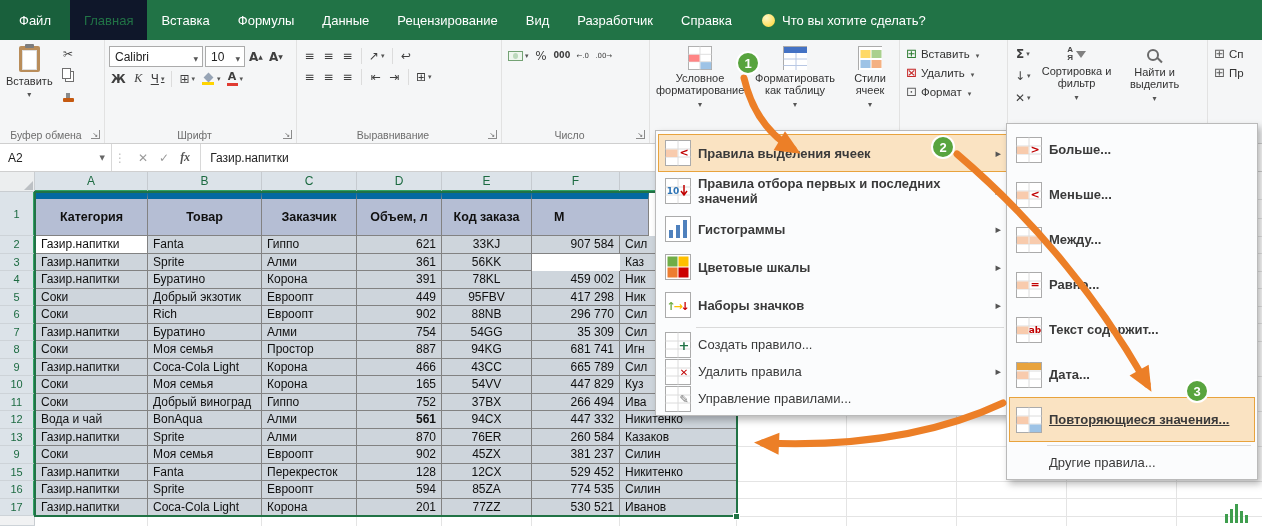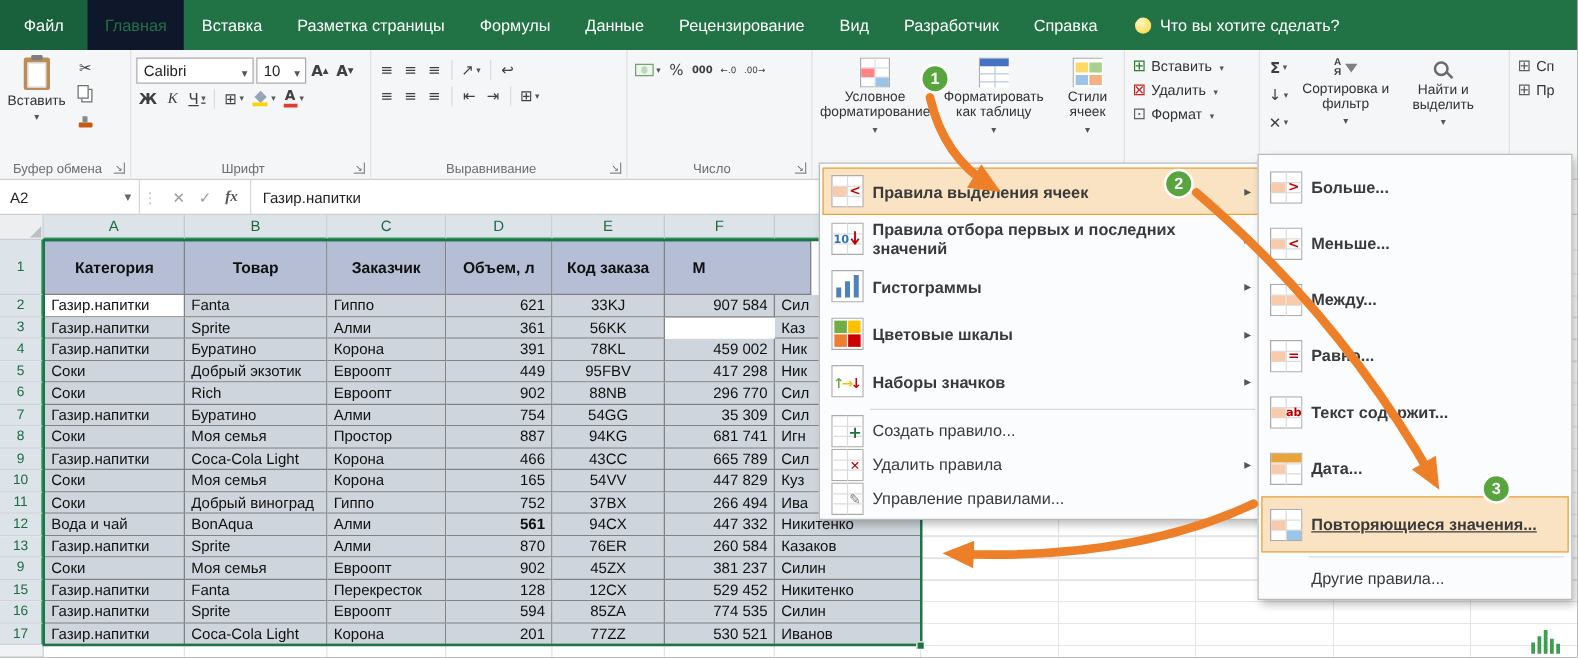--- a/index.html
+++ b/index.html
@@ -85,21 +85,21 @@
   .colhdr{position:absolute;top:0;left:0;height:20px;display:flex;z-index:2}
   .corner{width:35px;height:20px;background:#eceeef;border-right:1px solid #c9cdd1;border-bottom:1px solid #c9cdd1;position:relative}
   .corner::after{content:"";position:absolute;right:1px;bottom:1px;border-left:9px solid transparent;border-bottom:9px solid #bcc0c4}
   .chc{height:20px;display:flex;align-items:center;justify-content:center;font-size:12px;background:#dce3e9;border-bottom:2px solid #30a264;border-right:1px solid #c6cbd0;color:#1d6b42}
   .rowhdr{position:absolute;top:20px;left:0;width:35px;z-index:2}
   .rhc{width:35px;display:flex;align-items:center;justify-content:center;font-size:11px;background:#dce3e9;border-right:2px solid #30a264;border-bottom:1px solid #cdd3d8;color:#1d6b42}
   .rhc.plain{background:#f1f2f3;border-right:1px solid #c9cdd1;color:#666}
   .grid{position:absolute;left:35px;top:20px;z-index:1}
   .trow{display:flex}
   .tc{border-right:1px solid #828282;border-bottom:1px solid #828282;display:flex;align-items:center;padding:0 5px;font-size:12px;color:#101010;overflow:hidden;white-space:nowrap}
-  .trow:first-child .tc{border-top:1px solid #0369a1}
+  .trow:first-child .tc{border-top:7px solid #0369a1}
   .tc:first-child{border-left:1px solid #828282}
   .th{background:#b5bed4;font-weight:bold;justify-content:center;font-size:12.5px}
   .th.th-g{justify-content:flex-start;padding-left:22px}
   .td{background:#ced5dc}
   .td.active-cell{background:#ffffff}
   .al-l{justify-content:flex-start}.al-c{justify-content:center}.al-r{justify-content:flex-end}
   .selbox{position:absolute;left:34px;top:19px;width:704px;height:326px;border:2px solid #217346;z-index:3;pointer-events:none}
   .selhandle{position:absolute;left:733px;top:341px;width:7px;height:7px;background:#217346;border:1px solid #fff;z-index:3}
 
   
@@ -130,21 +130,20 @@
 </head>
 <body>
 
 <div id="app">
 
   <div class="tabbar">
     <div class="tab file">Файл</div>
     <div class="tabs" id="tabs">
         <div class="tab active">Главная</div>
         <div class="tab">Вставка</div>
-        <div class="tab">Разметка страницы</div>
         <div class="tab">Формулы</div>
         <div class="tab">Данные</div>
         <div class="tab">Рецензирование</div>
         <div class="tab">Вид</div>
         <div class="tab">Разработчик</div>
         <div class="tab">Справка</div>
       </div>
     <div class="tellme">
       <span class="bulb"></span>
       <span>Что вы хотите сделать?</span>

